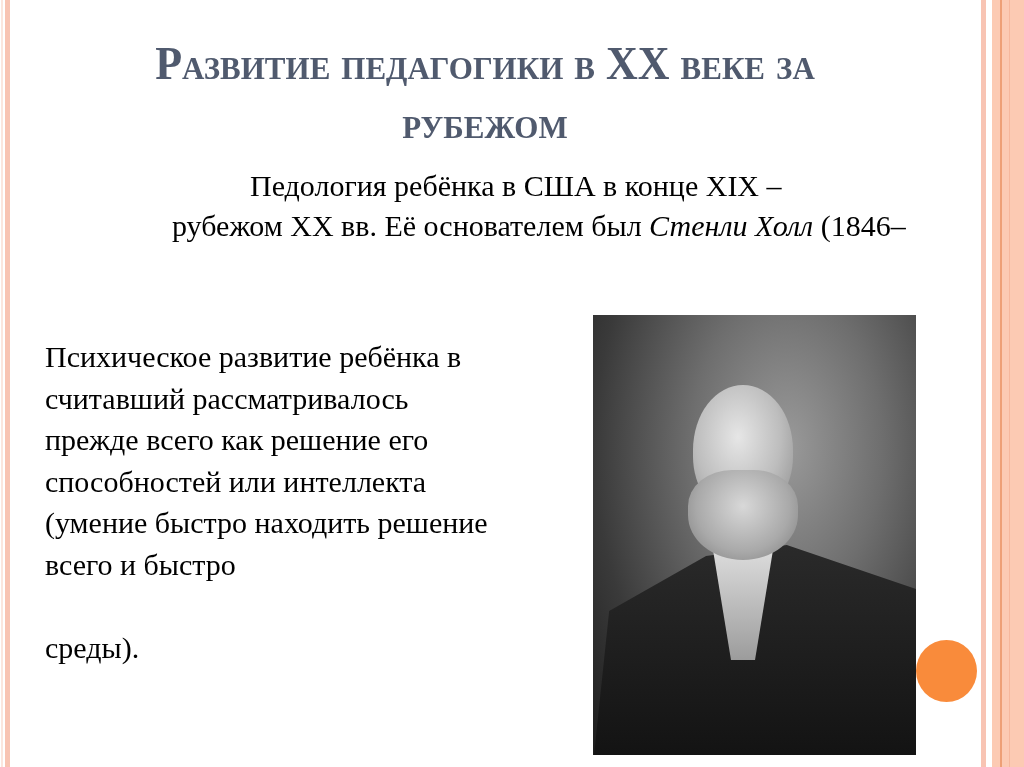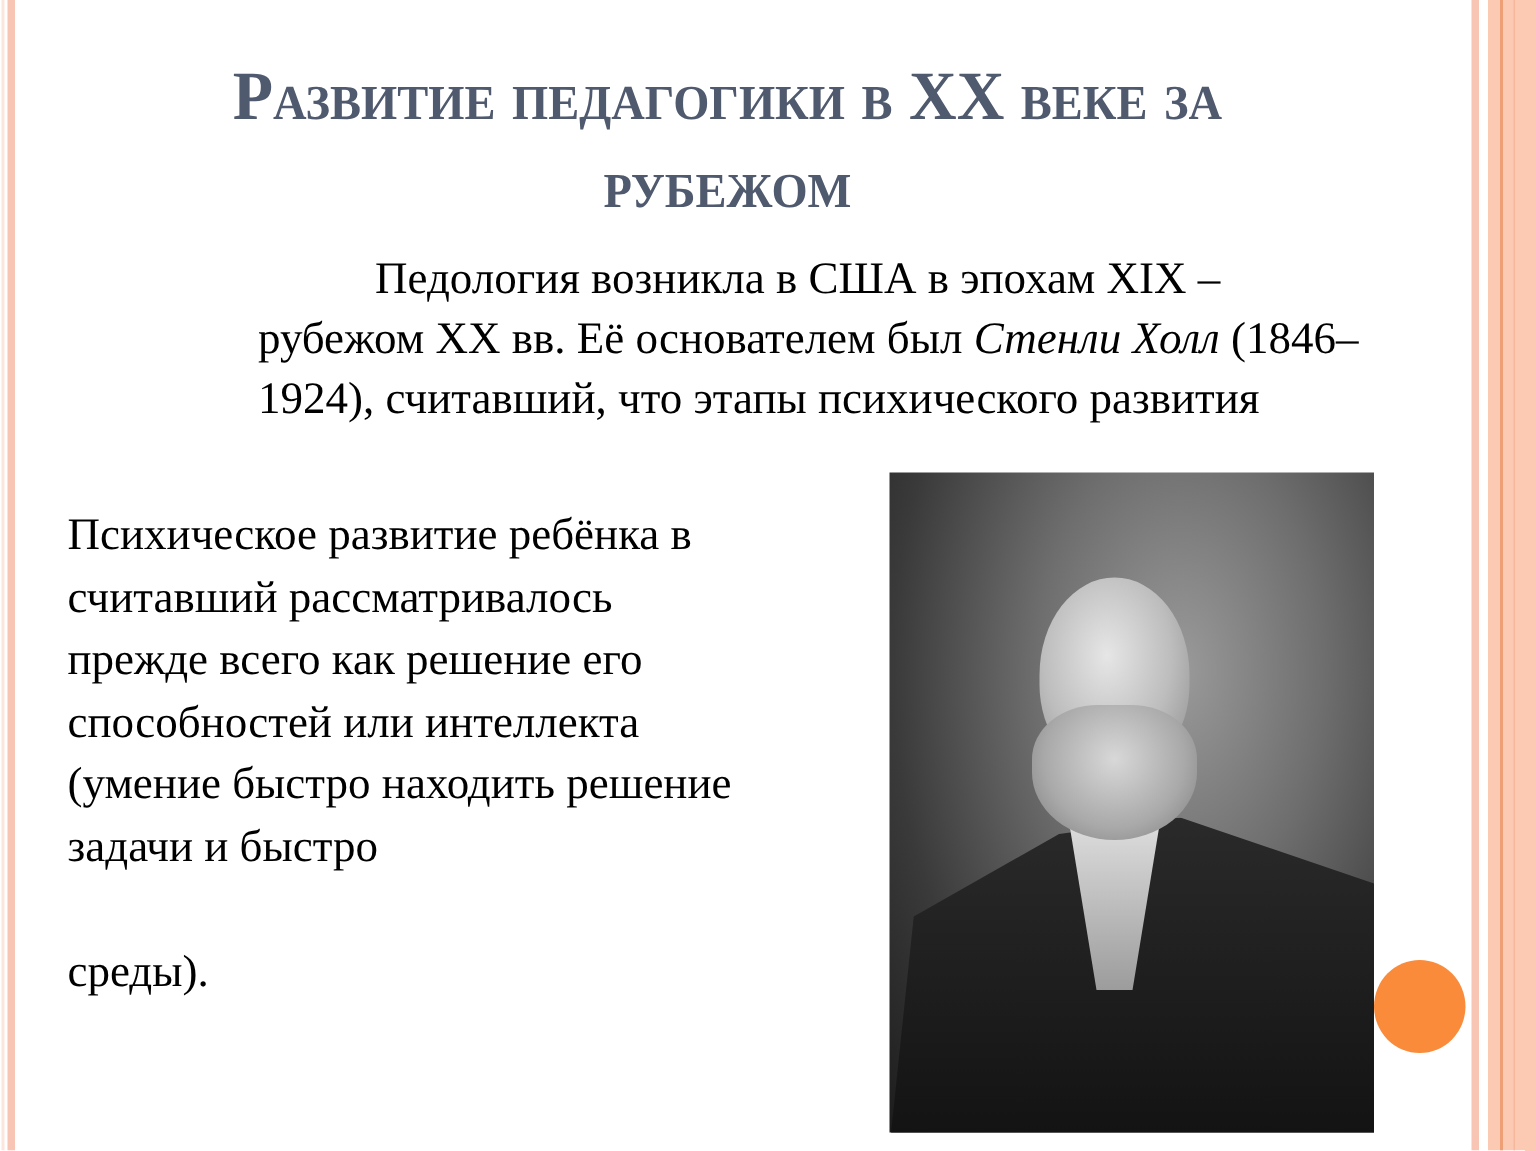--- a/index.html
+++ b/index.html
@@ -94,33 +94,33 @@
 <div class="border-right-band"></div>
 <div class="border-right-line"></div>
 <div class="border-right-line2"></div>
 
 <div class="title">
   <span class="line">Развитие педагогики в ХХ веке за</span>
   <span class="line">рубежом</span>
 </div>
 
 <div class="para1">
-  <span class="indent"></span><span>Педология возникла в США в эпохам XIX  –</span><br>
+  <span class="indent"></span><span>Педология ребёнка в США в конце XIX  –</span><br>
   <span>рубежом ХХ вв. Её основателем был </span><em>Стенли Холл</em><span> (1846–</span><br>
-  <span>1924), считавший, что этапы психического развития</span><br>
+  <br>
   <br>
 </div>
 
 <div class="para2">
   <span>Психическое развитие ребёнка в</span><br>
   <span>считавший рассматривалось</span><br>
   <span>прежде всего как решение его</span><br>
   <span>способностей или интеллекта</span><br>
   <span>(умение быстро находить решение</span><br>
-  <span>задачи и быстро</span><br>
+  <span>всего и быстро</span><br>
   <br>
   <span>среды).</span>
 </div>
 
 <div class="photo">
   <div class="body"></div>
   <div class="shirt"></div>
   <div class="head"></div>
   <div class="beard"></div>
 </div>

